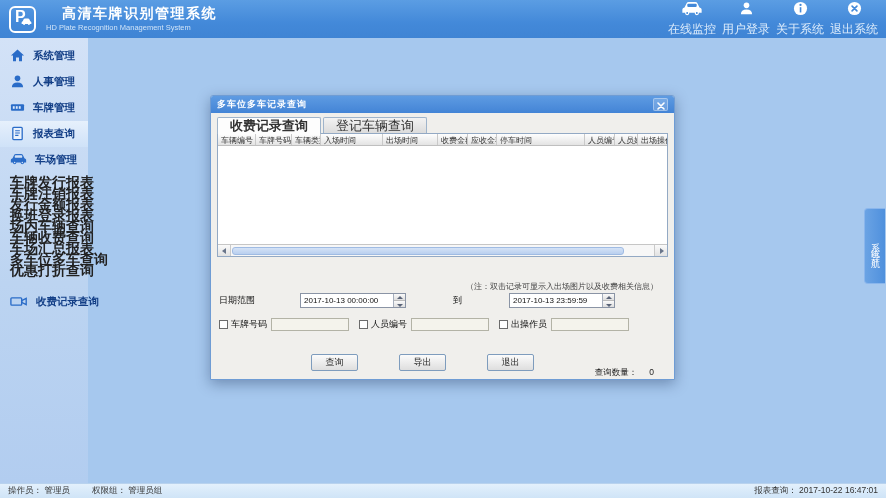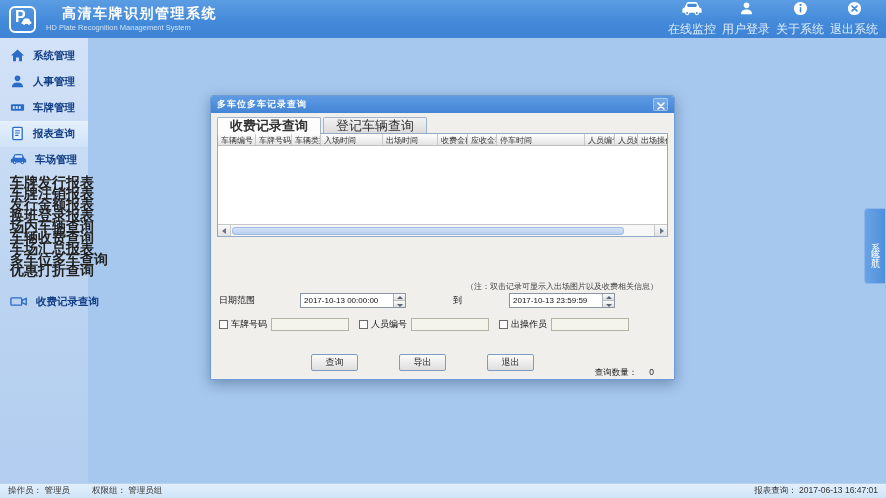--- a/index.html
+++ b/index.html
@@ -57,21 +57,21 @@
   .dlg-close { margin-left:auto; width:15px; height:13px; background:rgba(255,255,255,.18);
     border:1px solid rgba(255,255,255,.35); border-radius:2px; display:flex; align-items:center;
     justify-content:center; cursor:pointer; }
 
   .tabs { display:flex; padding:4px 0 0 6px; position:relative; z-index:2; }
   .tab { height:16px; padding:0 12px; font-size:13px; display:flex; align-items:center;
     border:1px solid #9fb4cb; border-bottom:none; border-radius:2px 2px 0 0; cursor:pointer;
     background:linear-gradient(180deg,#f2f2f2,#dcdcdc); color:#333; margin-right:2px; }
   .tab.active { background:#fdfdfd; font-weight:bold; height:17px; margin-bottom:-1px; }
 
-  .table-box { position:relative; margin:0 6px; height:104px; border:1px solid #93a9c4;
+  .table-box { position:relative; margin:0 6px; height:124px; border:1px solid #93a9c4;
     background:#fff; overflow:hidden; }
   .thead { display:flex; width:520px; height:12px;
     background:linear-gradient(180deg,#fefefe,#e3e3e3); border-bottom:1px solid #bfbfbf; }
   .th { flex:none; font-size:8px; color:#333; padding:1px 0 0 3px; border-right:1px solid #c9c9c9;
     white-space:nowrap; overflow:hidden; }
   .th:nth-child(1){width:38px}.th:nth-child(2){width:36px}.th:nth-child(3){width:29px}
   .th:nth-child(4){width:62px}.th:nth-child(5){width:55px}.th:nth-child(6){width:30px}
   .th:nth-child(7){width:29px}.th:nth-child(8){width:88px}.th:nth-child(9){width:30px}
   .th:nth-child(10){width:23px}.th:nth-child(11){width:60px}
   .tbody { position:absolute; left:0; top:12px; right:0; bottom:12px; background:#fff; }
@@ -343,17 +343,17 @@
     <span class="grp">
       <span>操作员：</span>
       <span>管理员</span>
     </span>
     <span class="grp">
       <span>权限组：</span>
       <span>管理员组</span>
     </span>
     <span class="right">
       <span>报表查询：</span>
-      <span>2017-06-13 16:47:01</span>
+      <span>2017-10-22 16:47:01</span>
     </span>
   </div>
 
 </div>
 
 </body></html>

